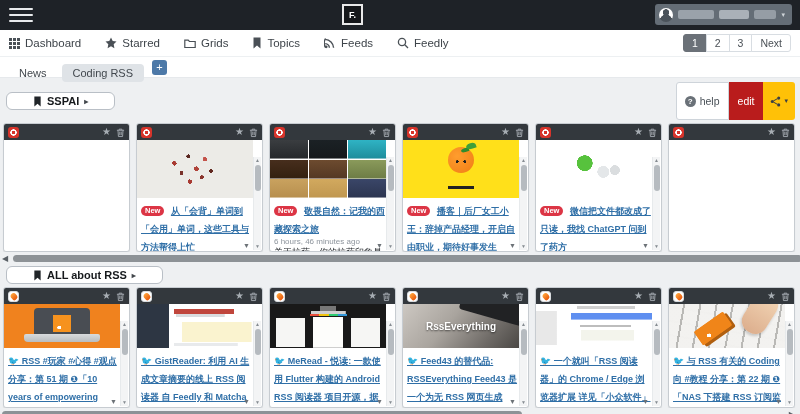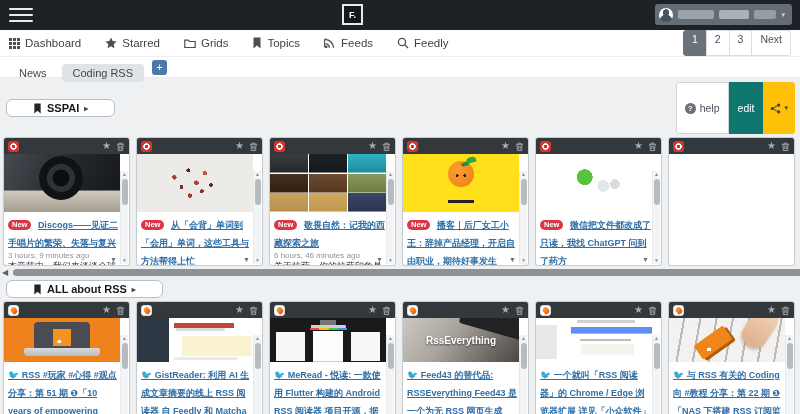--- a/index.html
+++ b/index.html
@@ -16,21 +16,21 @@
   .avatar{width:14px;height:14px;border-radius:50%;background:
       radial-gradient(circle at 50% 32%,#4a525a 0 3px,transparent 3.5px),
       radial-gradient(circle at 50% 92%,#4a525a 0 6px,transparent 6.5px),#fff;}
   .blur{height:9px;border-radius:2px;background:#9aa2aa;}
   .blur.b1{width:36px;}
   .blur.b2{width:30px;background:#aab1b8;}
   .blur.b3{width:22px;background:#959da5;}
   .pill-caret{color:#cfd4d9;font-size:7px;line-height:7px;}
 
   
-  .navbar{height:27px;background:#fff;display:flex;padding:0 9px;gap:24px;border-bottom:1px solid #edf0f2;}
+  .navbar{height:27px;background:#fff;display:flex;align-items:center;padding:0 9px;gap:24px;border-bottom:1px solid #edf0f2;}
   .nav-item{display:flex;align-items:center;gap:5px;font-size:11.5px;color:#3e444a;cursor:pointer;}
   .nav-item svg{display:block;}
   .pager{display:flex;margin-left:auto;}
   .pager a{border:1px solid #d8dde2;background:#fff;color:#4a5056;font-size:10.5px;padding:2px 8px;margin-left:-1px;min-width:20px;text-align:center;}
   .pager a:first-child{border-radius:3px 0 0 3px;margin-left:0;}
   .pager a:last-child{border-radius:0 3px 3px 0;}
   .pager a.active{background:#6b7178;border-color:#6b7178;color:#fff;}
 
   
   .tabsrow{height:21px;display:flex;align-items:center;padding-left:8px;gap:4px;background:#fff;border-bottom:1px solid #e6e9ec;}
@@ -39,21 +39,21 @@
   .add-tab{width:15px;height:15px;background:#4d79a8;color:#fff;border-radius:3px;font-size:11px;line-height:14px;text-align:center;margin-left:4px;cursor:pointer;}
 
   
   .content{background:#eef0f2;padding-top:2px;}
   .section-bar{display:flex;align-items:center;padding:2px 5px 3px 6px;}
   .sec-btn{display:flex;align-items:center;gap:5px;background:#fff;border:1px solid #b9bfc6;border-radius:6px;padding:2px 26px;font-size:11px;font-weight:bold;color:#16191c;cursor:pointer;}
   .sec-caret{font-size:8px;color:#42474c;}
   .right-tools{margin-left:auto;display:flex;align-items:stretch;gap:0;}
   .help-btn{display:flex;align-items:center;gap:4px;background:#fff;border:1px solid #ced4da;border-radius:3px 0 0 3px;padding:1px 8px;font-size:10.5px;color:#495057;cursor:pointer;}
   .qicon{width:11px;height:11px;border-radius:50%;background:#6a7178;color:#fff;font-size:8px;line-height:11px;text-align:center;font-weight:bold;}
-  .edit-btn{background:#0f766e;color:#fff;font-size:10.5px;padding:20px 9px;cursor:pointer;}
+  .edit-btn{background:#b91c1c;color:#fff;font-size:10.5px;padding:13px 9px;cursor:pointer;}
   .share-btn{background:#ffc107;border-radius:0 3px 3px 0;display:flex;align-items:center;gap:3px;padding:2px 7px;cursor:pointer;}
   .share-btn .sh-caret{font-size:7px;color:#3a3f44;}
 
   .cards-row{display:flex;gap:6px;padding:0 2px 0 3px;overflow:hidden;}
   .card{flex:0 0 127px;width:127px;height:129px;background:#fff;border:1px solid #c7ccd1;border-radius:3px;overflow:hidden;display:flex;flex-direction:column;box-shadow:0 1px 1px rgba(0,0,0,.08);}
   .row-1 .card{height:121px;}
   .card-head{height:16px;flex:none;background:#33383d;display:flex;align-items:center;justify-content:space-between;padding:0 4px;}
   .fav{width:11px;height:11px;border-radius:3px;position:relative;}
   .fav-sspai{background:#d7342b;background-image:radial-gradient(circle at 50% 50%,transparent 1.6px,#fff 1.9px 3px,transparent 3.4px);}
   .fav-flame{background:#fff;border:1px solid #d9dcdf;}
@@ -266,34 +266,20 @@
           <span class="fav fav-sspai"></span>
           <span class="actions">
             <span class="star">★</span>
             <span class="trash">
               <svg width="9" height="11" viewBox="0 0 10 11">
                 <path d="M1 3h8M3.5 3V1.8h3V3M2.2 3l.5 7h4.6l.5-7M4.2 4.5v4M5.8 4.5v4" stroke="#a7adb3" stroke-width="1" fill="none"></path>
               </svg>
             </span>
           </span>
         </div>
-        <div class="card-body">
-          <a class="thumb t-vinyl"></a>
-          <div class="txt">
-            <div class="tline"><span class="badge">New</span> <a class="title">Discogs——见证二手唱片的繁荣、失落与复兴</a></div>
-            <div class="time">3 hours, 9 minutes ago</div>
-            <div class="snip">本章节中，我们来谈谈全球最大…</div>
-          </div>
-          <div class="vtrack">
-            <span class="va up">▲</span>
-            <span class="vthumb"></span>
-            <span class="va dn">▼</span>
-          </div>
-          <span class="expand">▼</span>
-        </div>
       </article>
       <article class="card">
         <div class="card-head">
           <span class="fav fav-sspai"></span>
           <span class="actions">
             <span class="star">★</span>
             <span class="trash">
               <svg width="9" height="11" viewBox="0 0 10 11">
                 <path d="M1 3h8M3.5 3V1.8h3V3M2.2 3l.5 7h4.6l.5-7M4.2 4.5v4M5.8 4.5v4" stroke="#a7adb3" stroke-width="1" fill="none"></path>
               </svg>

